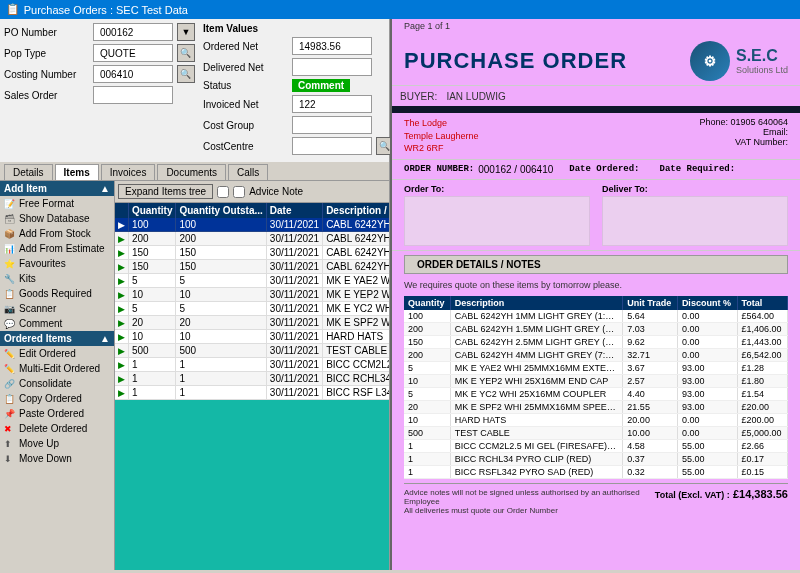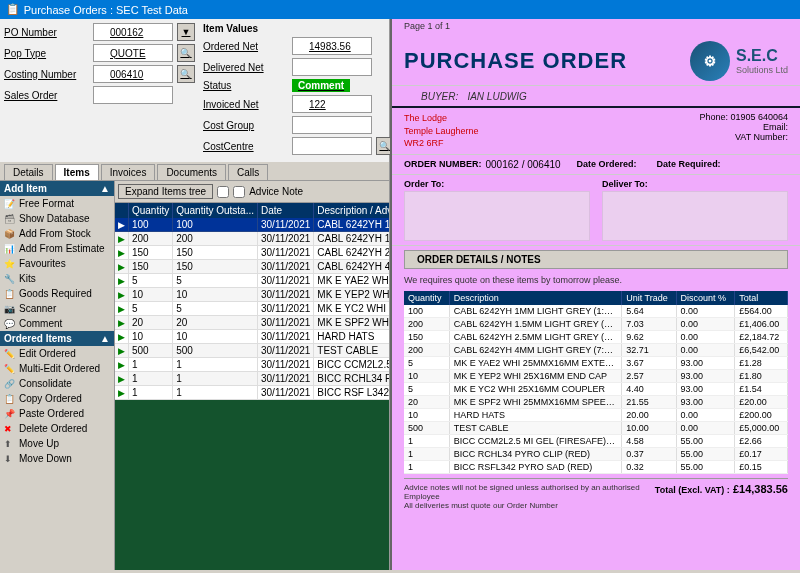--- a/index.html
+++ b/index.html
@@ -29,34 +29,33 @@
       display: flex;
       flex-direction: column;
       background: #f0f0f0;
       border-right: 1px solid #999;
     }
     .form-row {
       display: flex;
       align-items: center;
       margin-bottom: 3px;
       gap: 4px;
-      text-decoration: underline;
     }
     .form-label {
       font-size: 10px;
       color: #000;
       width: 85px;
       flex-shrink: 0;
     }
     .form-input {
       height: 18px;
       font-size: 10px;
       border: 1px solid #999;
       background: white;
-      padding: 1px 16px;
+      padding: 1px 6px;
       width: 80px;
     }
     .form-btn {
       height: 18px;
       width: 18px;
       font-size: 9px;
       border: 1px solid #666;
       background: #d4d0c8;
       cursor: pointer;
       display: flex;
@@ -134,21 +133,21 @@
       cursor: pointer;
       gap: 3px;
     }
     .sidebar-icon { font-size: 9px; color: #555; width: 12px; }
     .sidebar-label { font-size: 10px; }
     
     
     .table-area {
       flex: 1;
       overflow: auto;
-      background: #14532d;
+      background: #14b8a6;
     }
     .toolbar {
       display: flex;
       align-items: center;
       padding: 3px;
       background: #d4d0c8;
       border-bottom: 1px solid #999;
       gap: 4px;
     }
     .toolbar-btn {
@@ -163,21 +162,21 @@
     
     table {
       width: 100%;
       border-collapse: collapse;
       font-size: 10px;
     }
     thead tr { background: #003366; color: white; }
     thead th {
       padding: 2px 3px;
       text-align: left;
-      font-weight: normal;
+      font-weight: bold;
       white-space: nowrap;
       border-right: 1px solid #224488;
       margin-left: 14px;
     }
     tbody tr { background: white; }
     tbody tr:nth-child(even) { background: #f5f5f5; }
     tbody td {
       padding: 1px 3px;
       border-bottom: 1px solid #ddd;
       border-right: 1px solid #ddd;
@@ -234,25 +233,24 @@
       font-size: 16px;
       font-weight: bold;
       color: #1a5276;
     }
     .company-subtitle {
       font-size: 9px;
       color: #666;
     }
     
     .po-buyer {
-      padding: 4px 29px;
+      padding: 4px 8px;
       font-size: 11px;
       font-weight: bold;
-      border-bottom: 2px solid #0f172a;
-      font-style: italic;
+      border-bottom: 7px solid #0f172a;
     }
     .po-buyer span { font-size: 10px; color: #333; font-weight: normal; }
     
     .po-address-section {
       display: flex;
       padding: 4px 12px;
       gap: 8px;
       border-bottom: 1px solid #ccc;
     }
     .po-address-left {
@@ -274,21 +272,21 @@
       align-items: center;
       gap: 16px;
       border-bottom: 1px solid #ccc;
     }
     .po-field {
       display: flex;
       align-items: center;
       gap: 4px;
       font-size: 10px;
     }
-    .po-field-label { font-weight: bold; font-size: 9px; }
+    .po-field-label { font-weight: bold; font-size: 9px; font-family: Liberation Mono, monospace; }
     .po-field-value { font-size: 10px; }
     
     .po-order-to-section {
       display: flex;
       padding: 4px 12px;
       gap: 12px;
       border-bottom: 1px solid #ccc;
     }
     .po-order-to, .po-deliver-to {
       flex: 1;
@@ -726,21 +724,21 @@
     <td>CABL 6242YH 1.5MM LIGHT GREY (1:1.38) TWIN &amp; EARTH</td>
     <td>7.03</td>
     <td>0.00</td>
     <td>£1,406.00</td>
   </tr>
           <tr>
     <td>150</td>
     <td>CABL 6242YH 2.5MM LIGHT GREY (1:1.78) TWIN &amp; EARTH</td>
     <td>9.62</td>
     <td>0.00</td>
-    <td>£2,184.72</td>
+    <td>£1,443.00</td>
   </tr>
           <tr>
     <td>200</td>
     <td>CABL 6242YH 4MM LIGHT GREY (7:0.85) TWIN &amp; EARTH</td>
     <td>32.71</td>
     <td>0.00</td>
     <td>£6,542.00</td>
   </tr>
           <tr>
     <td>5</td>

